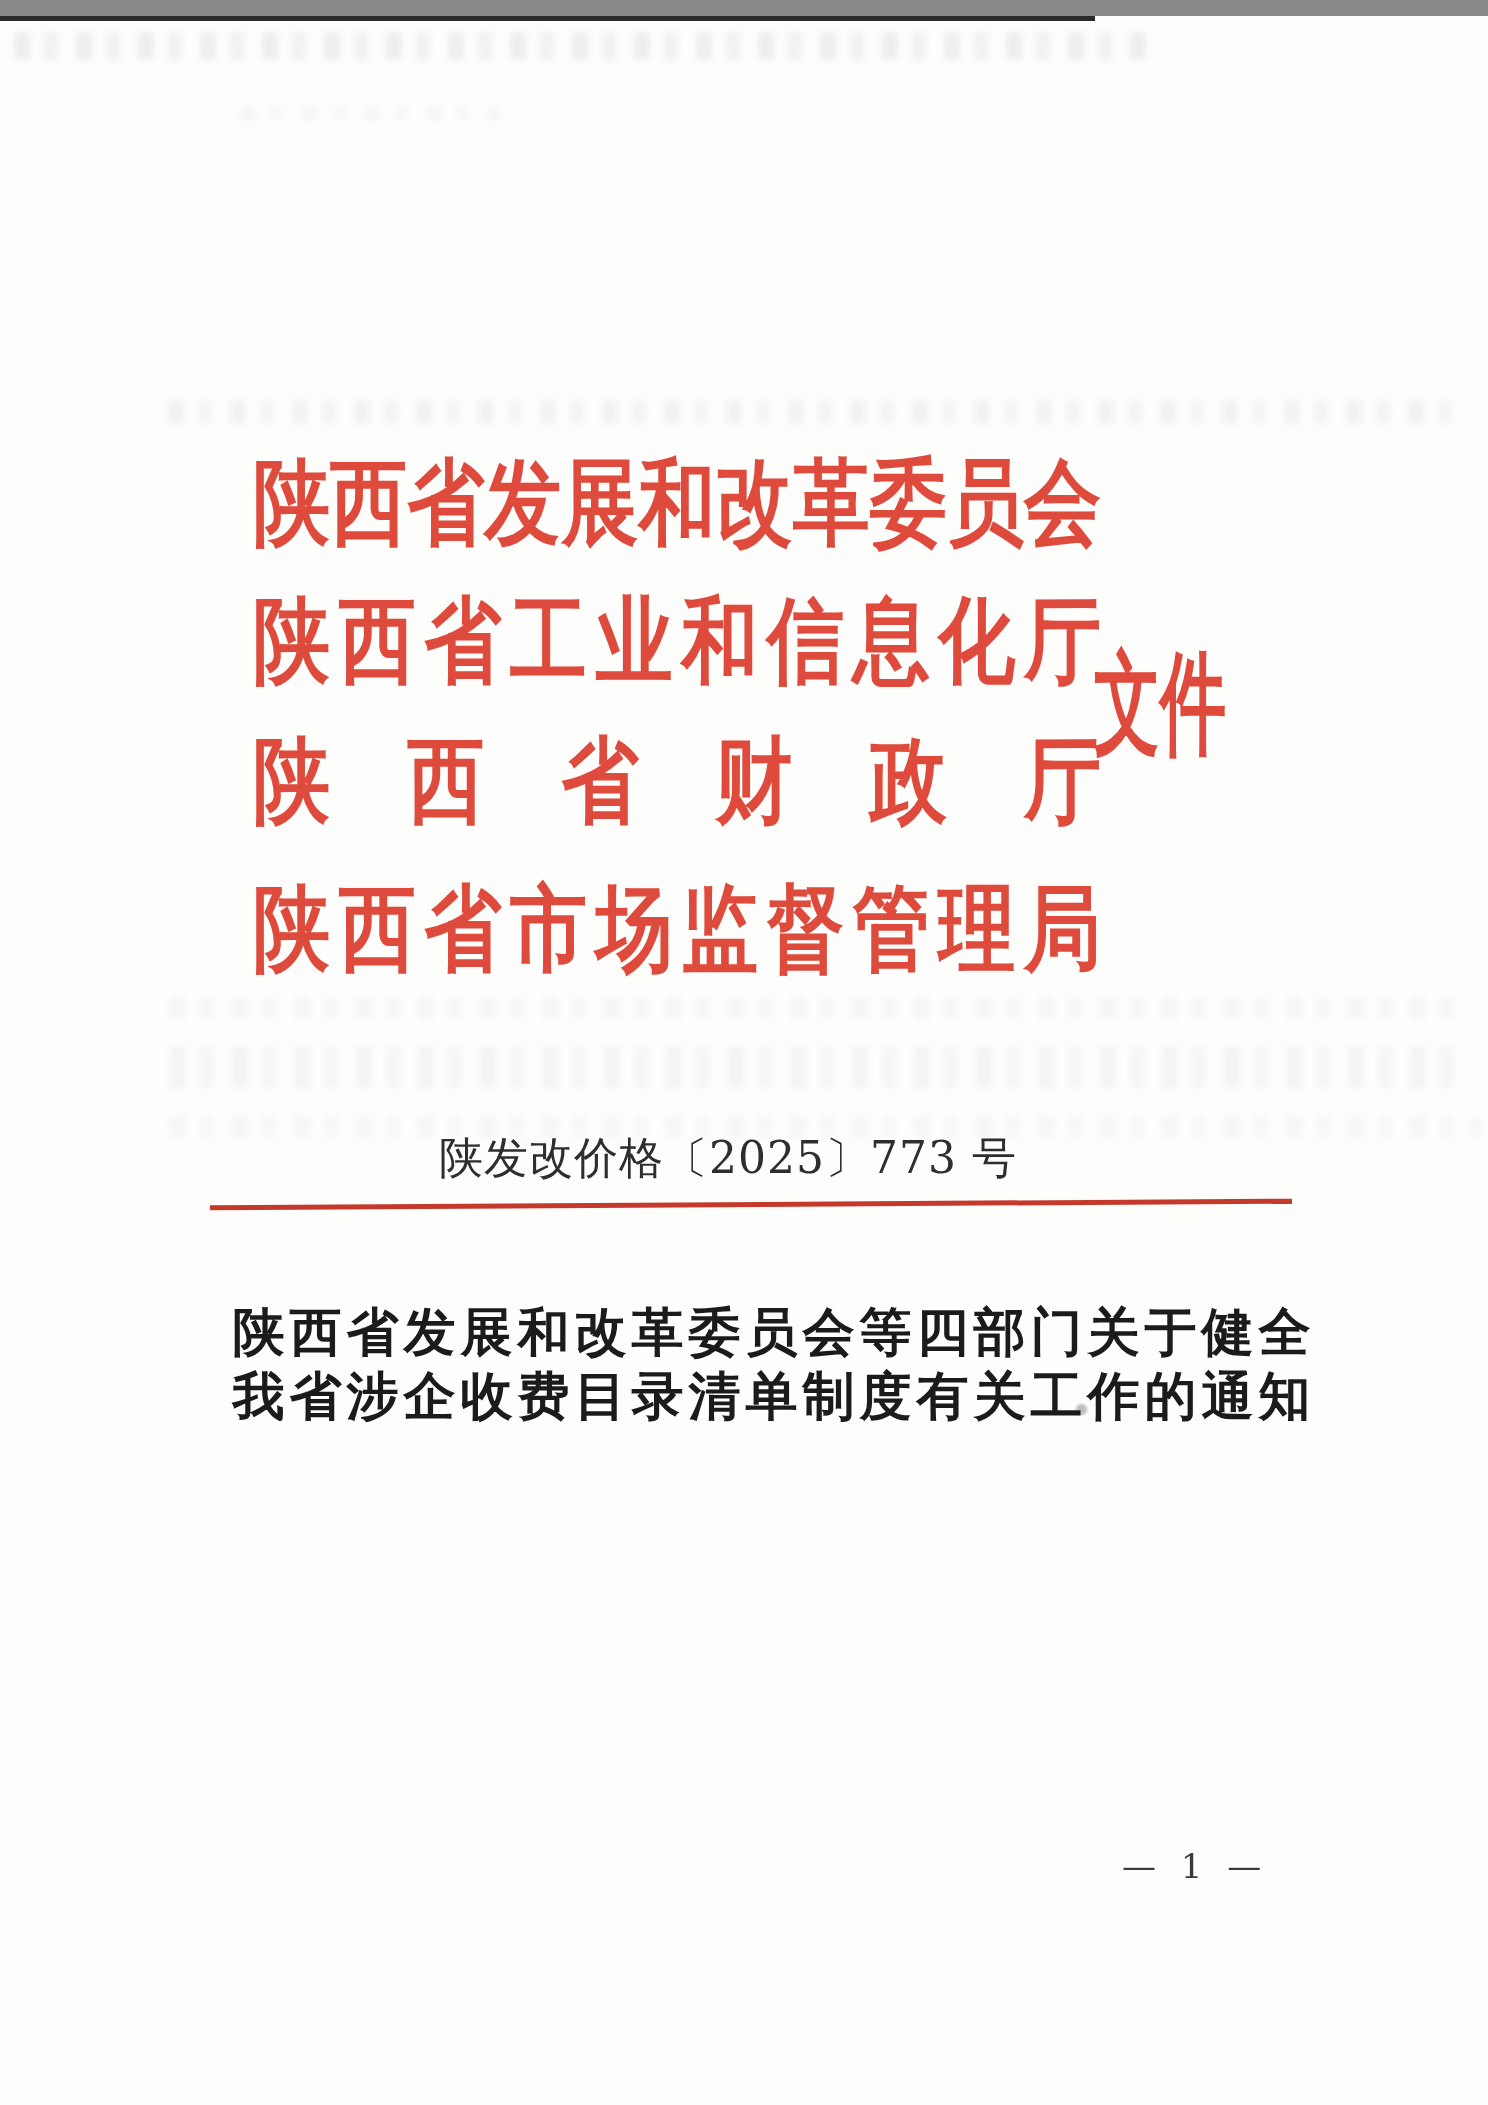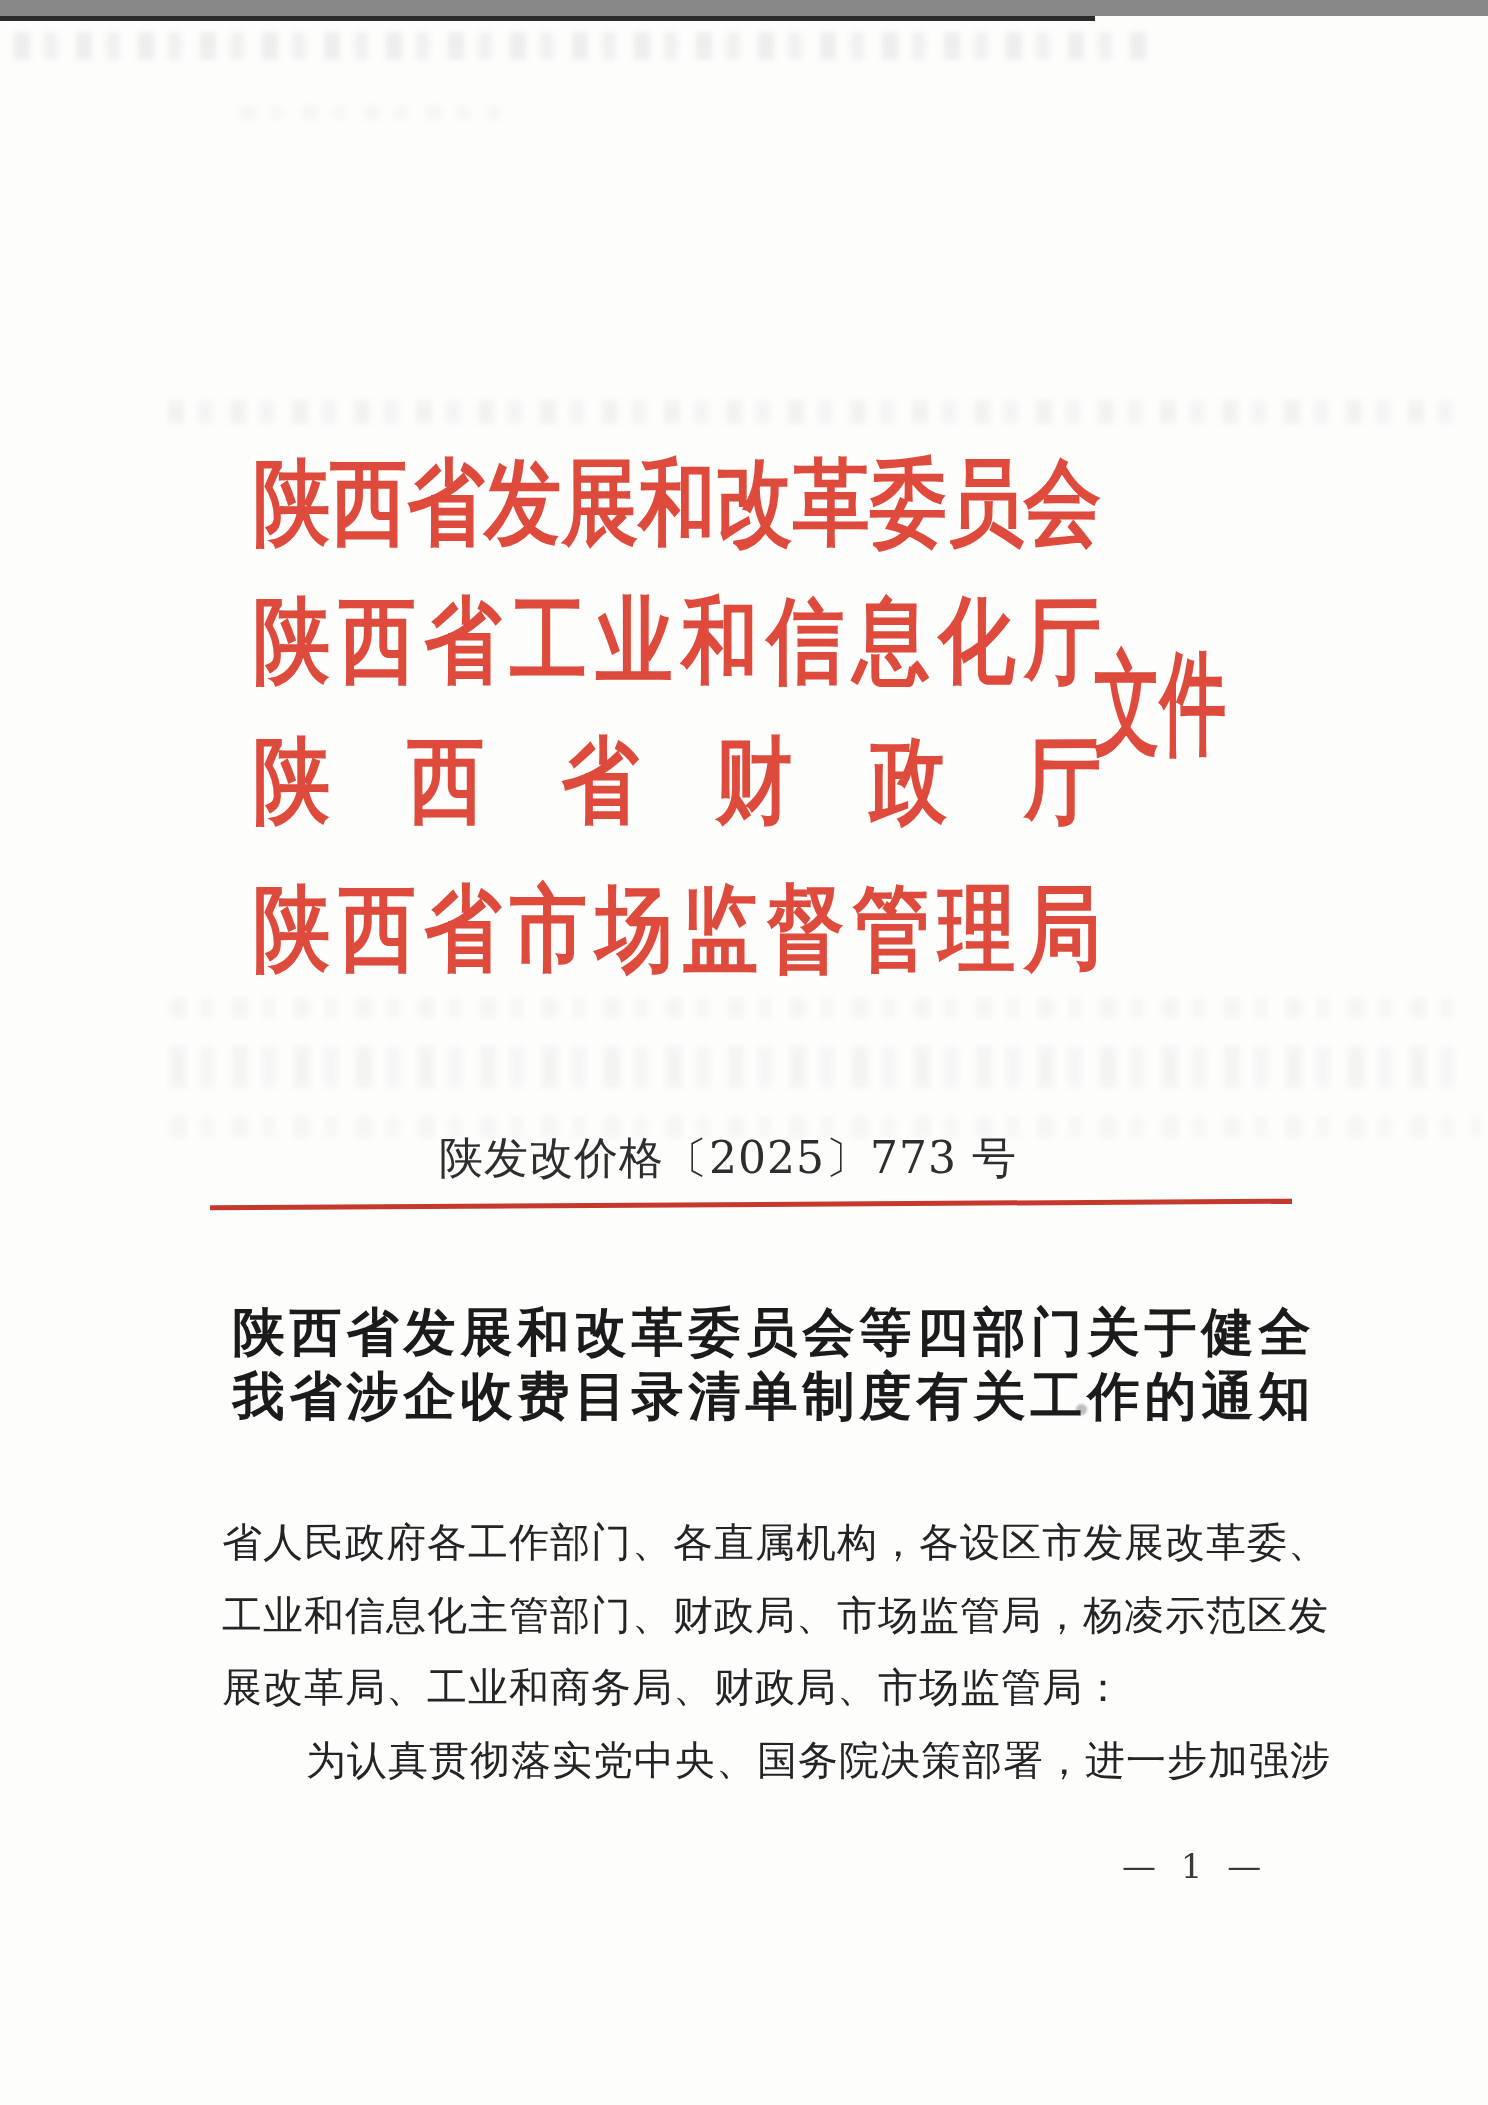--- a/index.html
+++ b/index.html
@@ -153,22 +153,16 @@
 
   <div class="doc-number">陕发改价格〔2025〕773 号</div>
 
   <div class="red-rule"></div>
 
   <h1 class="title">
     <span>陕西省发展和改革委员会等四部门关于健全</span>
     <span>我省涉企收费目录清单制度有关工作的通知</span>
   </h1>
 
-  <div class="body-text">
-    <div class="bline">省人民政府各工作部门、各直属机构，各设区市发展改革委、</div>
-    <div class="bline">工业和信息化主管部门、财政局、市场监管局，杨凌示范区发</div>
-    <div class="bline">展改革局、工业和商务局、财政局、市场监管局：</div>
-    <div class="bline indent">为认真贯彻落实党中央、国务院决策部署，进一步加强涉</div>
-  </div>
 
   <div class="page-number">— 1 —</div>
 
 </div>
 
 </body></html>

